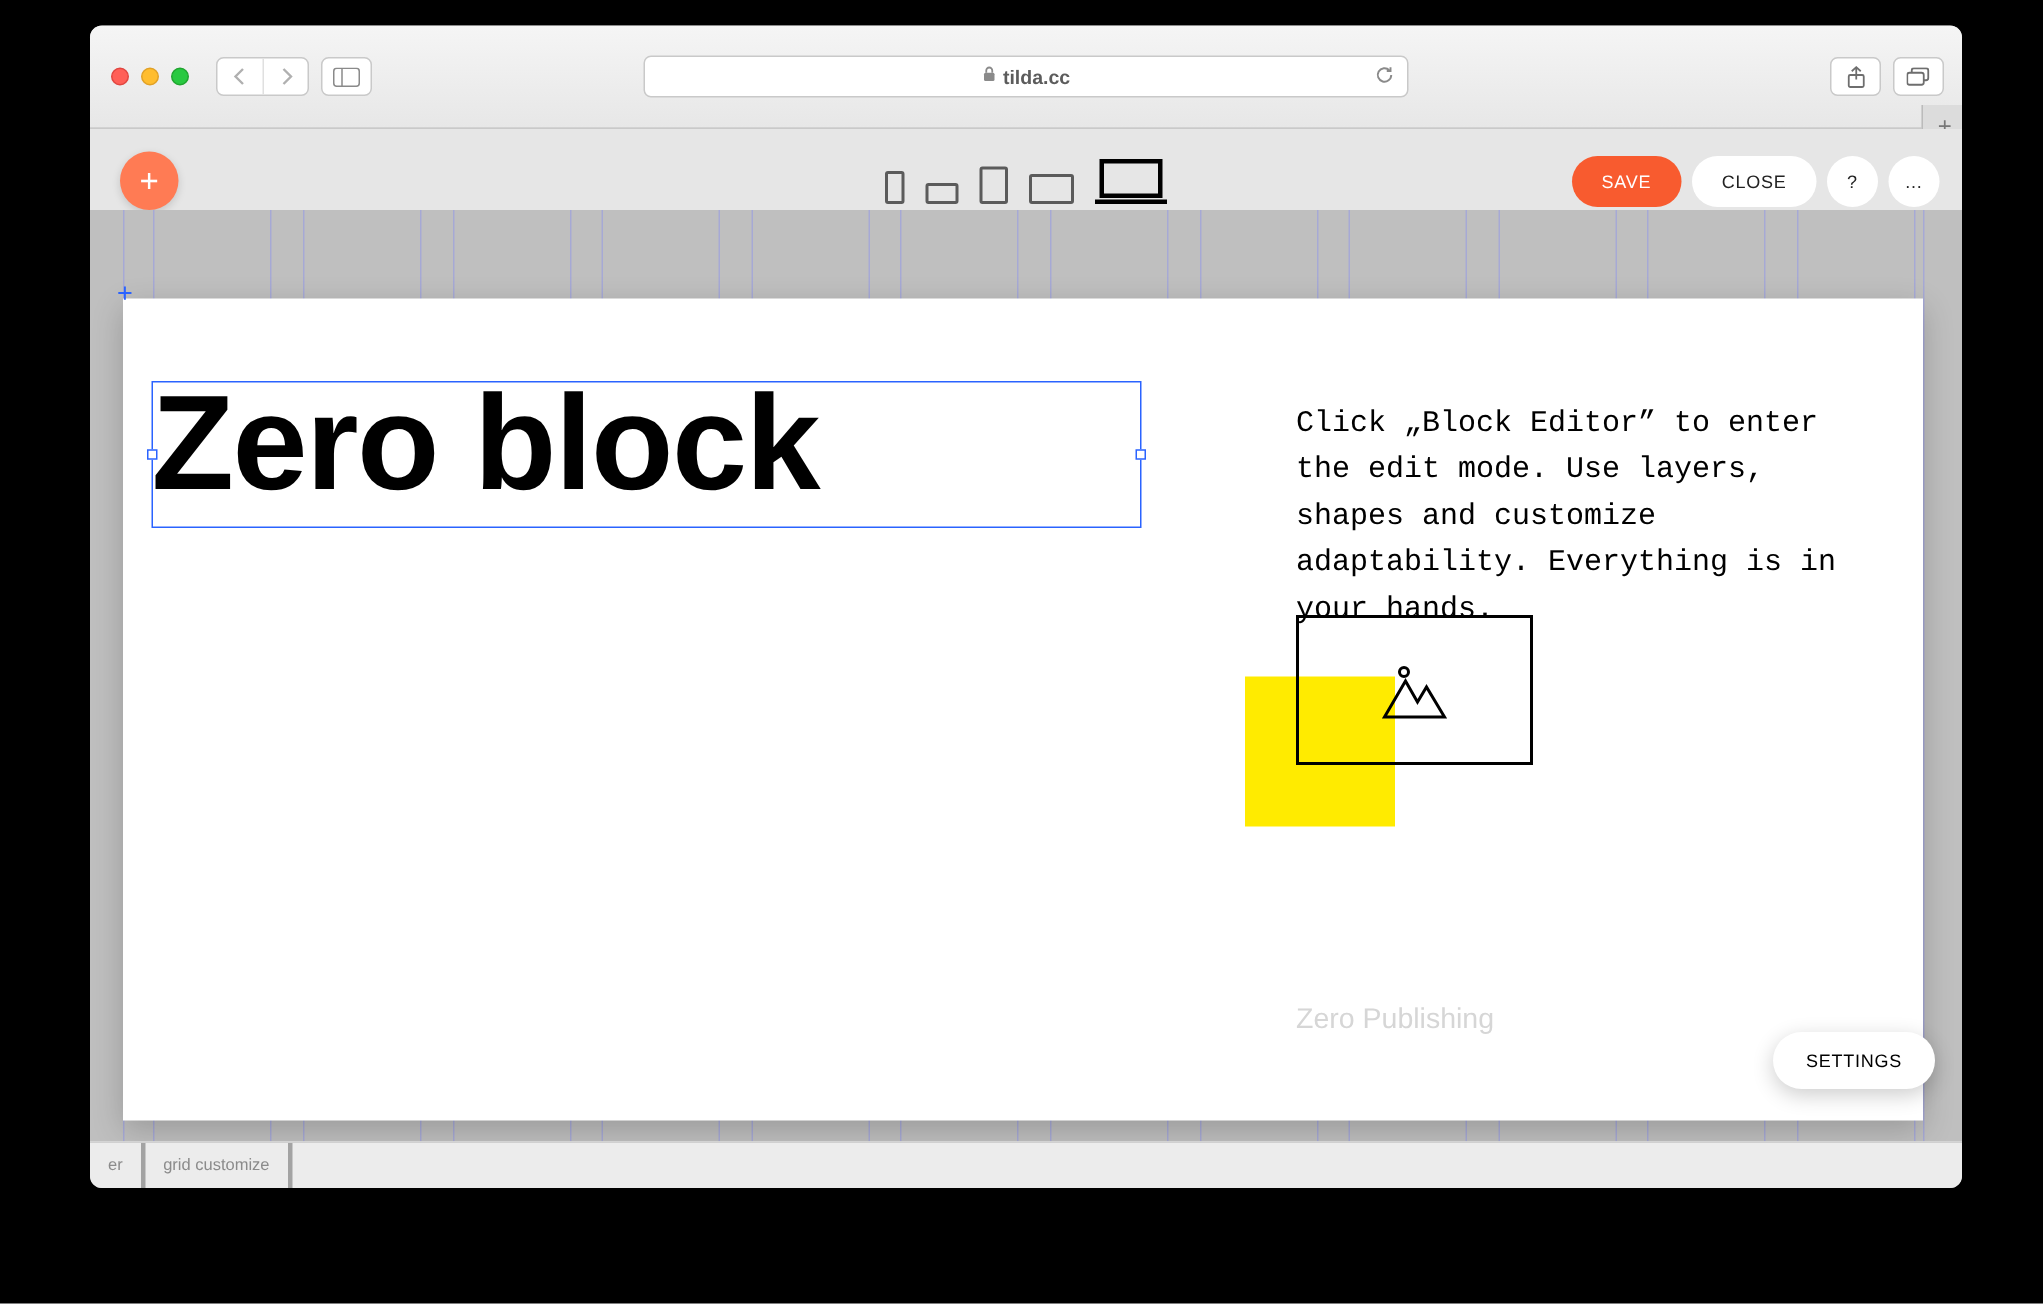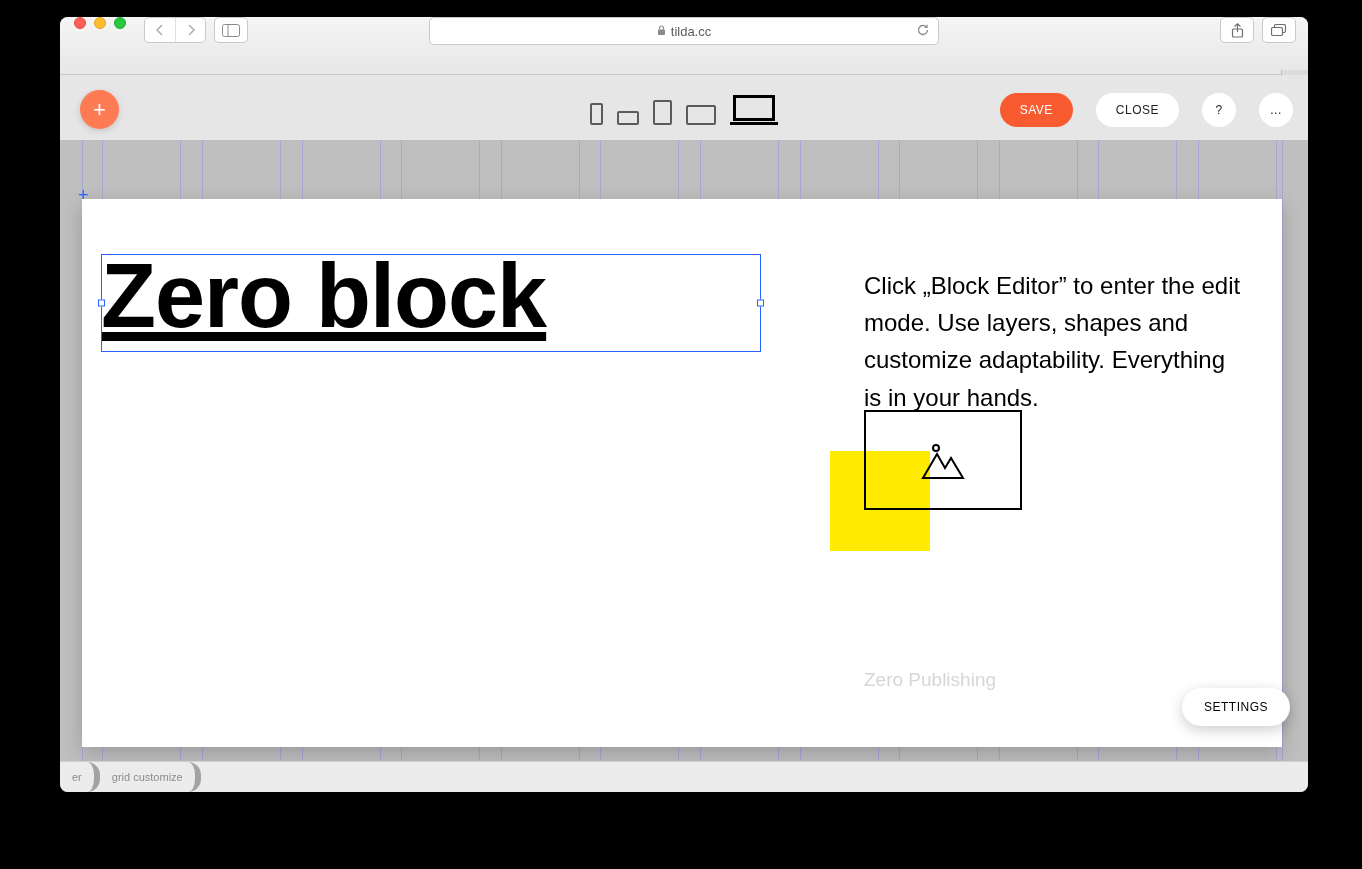--- a/index.html
+++ b/index.html
@@ -17,26 +17,27 @@
     top: 17px;
     width: 1248px;
     height: 775px;
     background: #cecece;
     border-radius: 8px;
     overflow: hidden;
     box-shadow: 0 15px 40px rgba(0,0,0,.4);
   }
   
   .titlebar {
-    height: 58px;
+    height: 69px;
     background: linear-gradient(#f5f5f5,#e7e7e7);
     border-bottom: 1px solid #c9c9c9;
     display: flex;
-    align-items: flex-start;
+    align-items: center;
     position: relative;
+    font-weight: bold;
   }
   .traffic {
     display: flex;
     gap: 8px;
     margin-left: 14px;
   }
   .dot { width: 12px; height: 12px; border-radius: 50%; }
   .dot.red { background:#ff5f57; border:1px solid #e14640;}
   .dot.yellow{ background:#ffbd2e; border:1px solid #e1a126;}
   .dot.green { background:#28c940; border:1px solid #20a52f;}
@@ -120,21 +121,21 @@
   .dev.phone  { width:13px;height:22px;border-radius:2px;}
   .dev.land   { width:22px;height:14px;border-radius:2px;}
   .dev.tabp   { width:19px;height:25px;border-radius:2px;}
   .dev.tabl   { width:30px;height:20px;border-radius:2px;}
   .dev.desktop-wrap { display:flex;flex-direction:column;align-items:center;}
   .dev.desktop{ width:42px;height:26px;border:3px solid #000;}
   .dev-stand  { width:48px;height:3px;background:#000;margin-top:1px;}
 
   .toolbar-right {
     position:absolute;right:15px;
-    display:flex;gap:23px;align-items:center;text-align:center;
+    display:flex;gap:7px;align-items:center;text-align:center;
   }
   .pill {
     height:34px;border-radius:17px;
     display:flex;align-items:center;justify-content:center;
     font-size:12px;font-weight:500;
     padding:0 20px;
     background:#fff;color:#222;
     letter-spacing:.5px;
   }
   .pill.save { background:#f85b2f;color:#fff;}
@@ -171,21 +172,20 @@
     position:absolute;left:-4px;top:-14px;
     color:#2a63ff;font-size:18px;font-weight:300;
   }
   .head {
     position:absolute;
     left:19px;top:55px;width:660px;
     font-size:90px;line-height:.95;font-weight:700;
     letter-spacing:-1px;
     font-family:Arial,Helvetica,sans-serif;
     color:#000;
-    text-decoration:underline;
   }
   .sel-box {
     position:absolute;
     left:19px;top:55px;width:660px;height:98px;
     border:1px solid #2a63ff;
   }
   .handle {
     width:7px;height:7px;background:#fff;border:1px solid #2a63ff;
     position:absolute;top:50%;transform:translateY(-50%);
   }
@@ -194,22 +194,22 @@
     position:absolute;
     left:19px;top:195px;
     font-size:48px;line-height:1.1;font-weight:400;
     color:#d6d6d6;
     font-family:Arial,Helvetica,sans-serif;
     white-space:pre-line;
   }
   .para {
     position:absolute;
     left:782px;top:68px;width:380px;
-    font-size:24px;line-height:1.55;color:#000;
-    font-family:Liberation Sans, sans-serif;
+    font-size:20px;line-height:1.55;color:#000;
+    font-family:Liberation Mono, monospace;
   }
   .yellow-sq {
     position:absolute;
     left:748px;top:252px;
     width:100px;height:100px;background:#ffeb00;
   }
   .img-frame {
     position:absolute;
     left:782px;top:211px;
     width:158px;height:100px;
@@ -222,21 +222,21 @@
     font-family:Arial,Helvetica,sans-serif;
   }
 
   
   .footer {
     position:absolute;left:0;right:0;bottom:0;height:31px;
     background:#ececec;border-top:1px solid #d0d0d0;
     display:flex;align-items:center;
     font-size:11px;color:#8b8b8b;
   }
-  .crumb { padding:0 12px;height:100%;display:flex;align-items:center;border-right:6px solid #a3a3a3;border-radius:13px;}
+  .crumb { padding:0 12px;height:100%;display:flex;align-items:center;border-right:3px solid #a3a3a3;}
 
   .settings-fab {
     position:absolute;right:18px;bottom:35px;
     background:#fff;border-radius:22px;
     padding:12px 22px;font-size:12px;letter-spacing:.5px;
     box-shadow:0 4px 14px rgba(0,0,0,.2);
   }
 
   
   .window::after{

